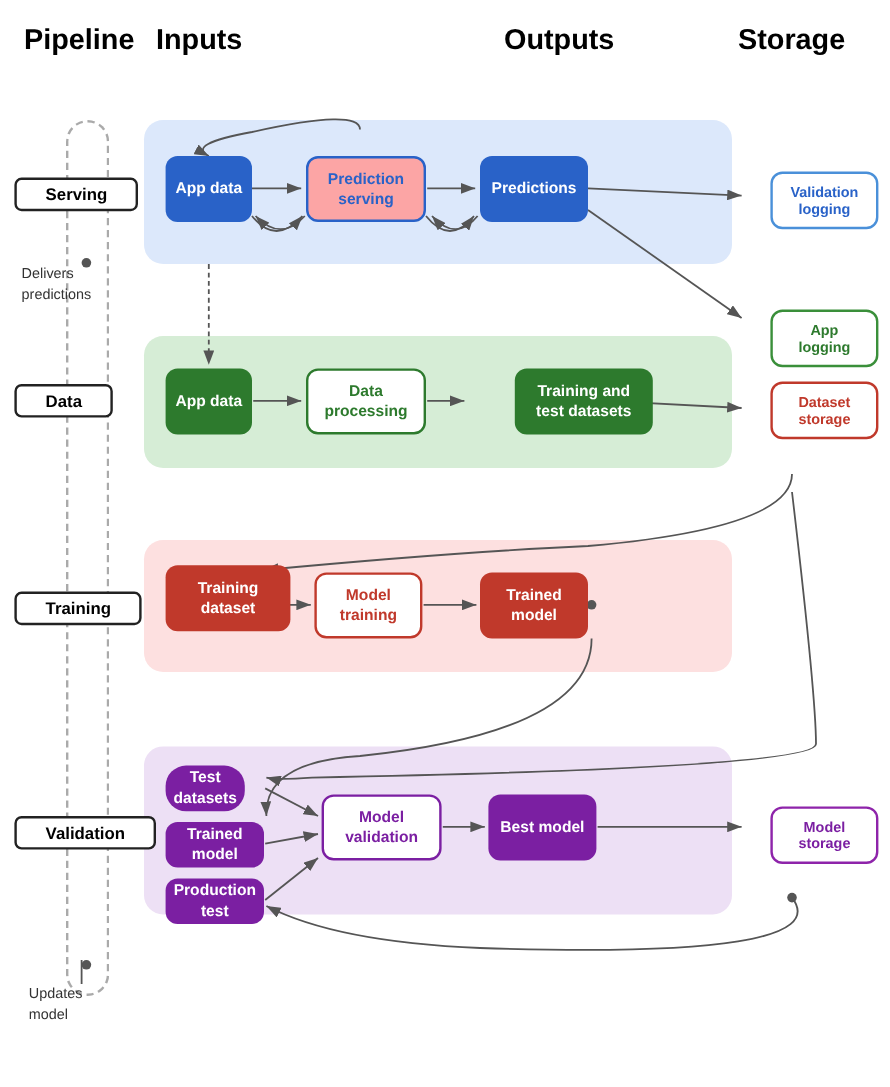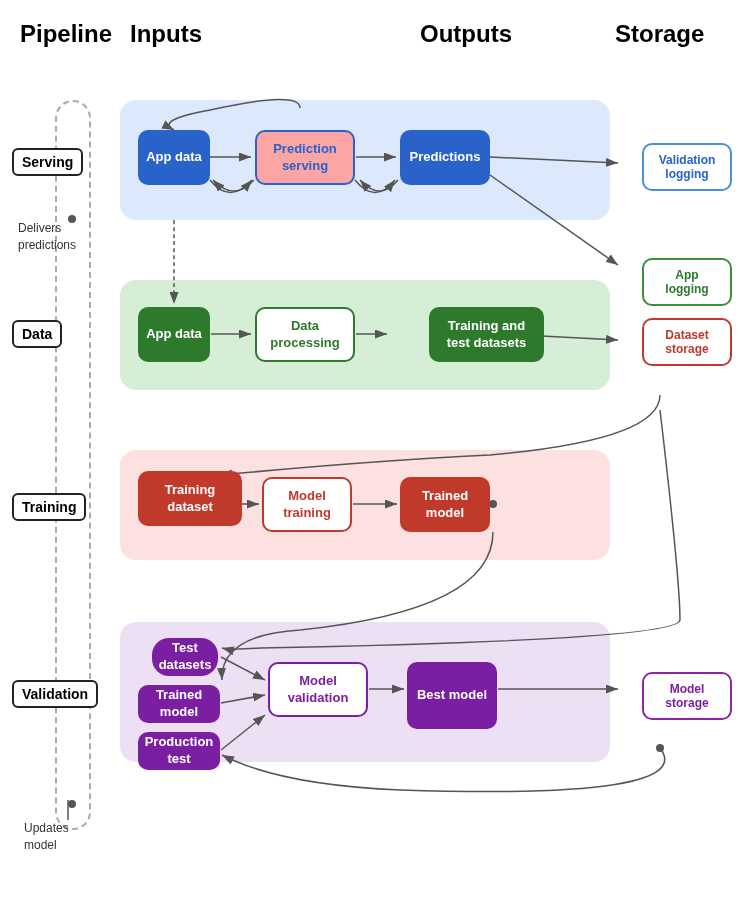--- a/index.html
+++ b/index.html
@@ -30,21 +30,21 @@
       border: 2px dashed #aaa;
       border-radius: 18px;
     }
 
     
     .pipeline-label {
       position: absolute;
       left: 12px;
       border: 2px solid #222;
       border-radius: 6px;
-      padding: 4px 8px;
+      padding: 4px 24px;
       font-size: 14px;
       font-weight: 700;
       background: #fff;
       z-index: 10;
     }
 
     
     .section-serving {
       position: absolute;
       left: 120px;
@@ -232,27 +232,27 @@
   <div class="node node-green-dark" style="left:390px; top:307px; width:115px; height:55px;margin-left:39px;">Training and test datasets</div>
 
   <div class="section-training"></div>
 
   <div class="node node-red-dark" style="left:138px; top:471px; width:104px; height:55px;">Training dataset</div>
   <div class="node node-red-outline" style="left:262px; top:477px; width:90px; height:55px;">Model training</div>
   <div class="node node-red-dark" style="left:400px; top:477px; width:90px; height:55px;">Trained model</div>
 
   <div class="section-validation"></div>
 
-  <div class="node node-purple-dark" style="left:152px; top:638px; width:66px; height:38px;border-radius:17px;">Test datasets</div>
+  <div class="node node-purple-dark" style="left:138px; top:638px; width:66px; height:38px;border-radius:17px;">Test datasets</div>
   <div class="node node-purple-dark" style="left:138px; top:685px; width:82px; height:38px;">Trained model</div>
   <div class="node node-purple-dark" style="left:138px; top:732px; width:82px; height:38px;">Production test</div>
 
   <div class="node node-purple-outline" style="left:268px; top:662px; width:100px; height:55px;">Model validation</div>
 
-  <div class="node node-purple-dark" style="left:407px; top:662px; width:90px; height:67px;">Best model</div>
+  <div class="node node-purple-dark" style="left:407px; top:662px; width:90px; height:55px;">Best model</div>
 
   <div class="storage-item node-blue-storage" style="top:143px; right:10px; color:#2962c8; border:2px solid #4a90d9; background:#fff;">Validation logging</div>
 
   <div class="storage-item node-green-storage" style="top:258px; right:10px; color:#2d7a2d; border:2px solid #3a8f3a; background:#fff;">App logging</div>
 
   <div class="storage-item node-red-storage" style="top:318px; right:10px; color:#c0392b; border:2px solid #c0392b; background:#fff;">Dataset storage</div>
 
   <div class="storage-item node-purple-storage" style="top:672px; right:10px; color:#7b1fa2; border:2px solid #8e24aa; background:#fff;">Model storage</div>
 
   <svg class="arrows">

